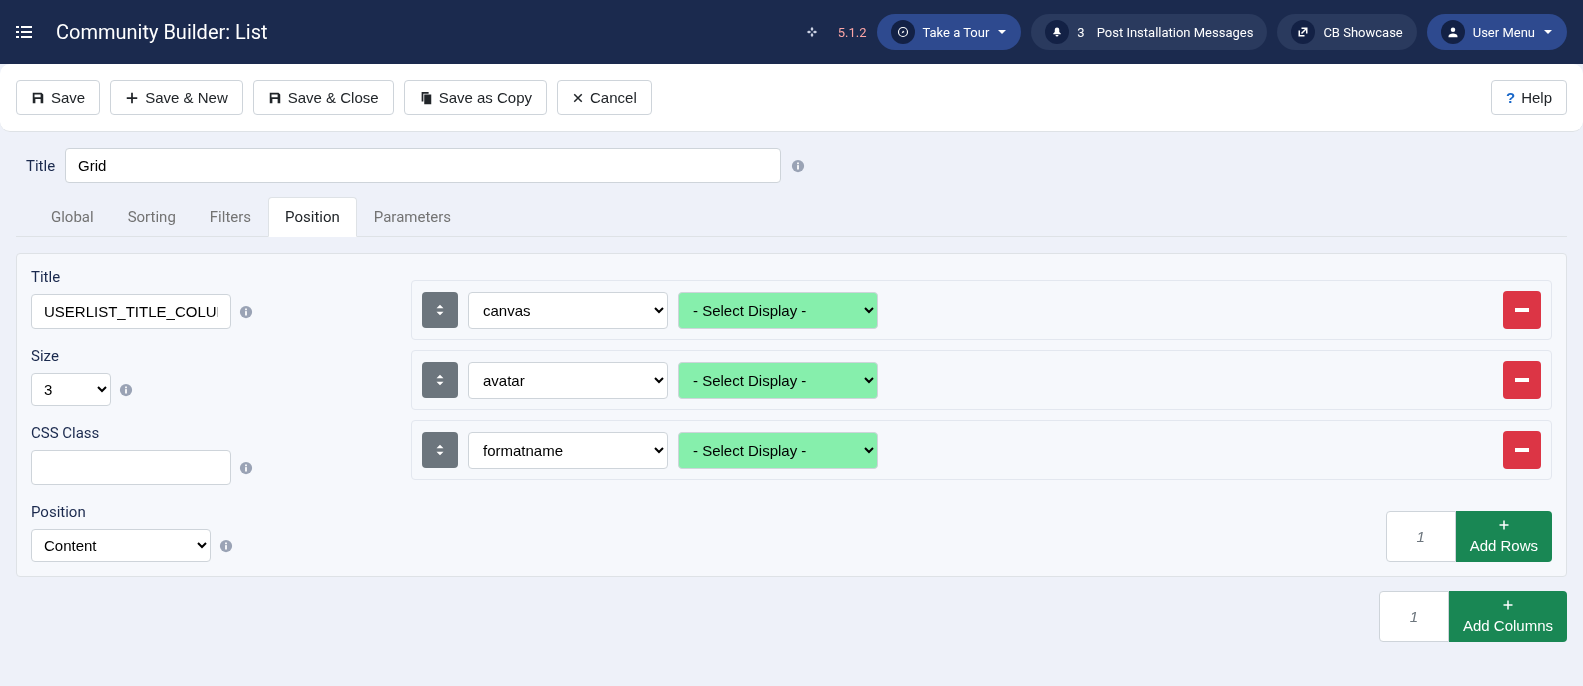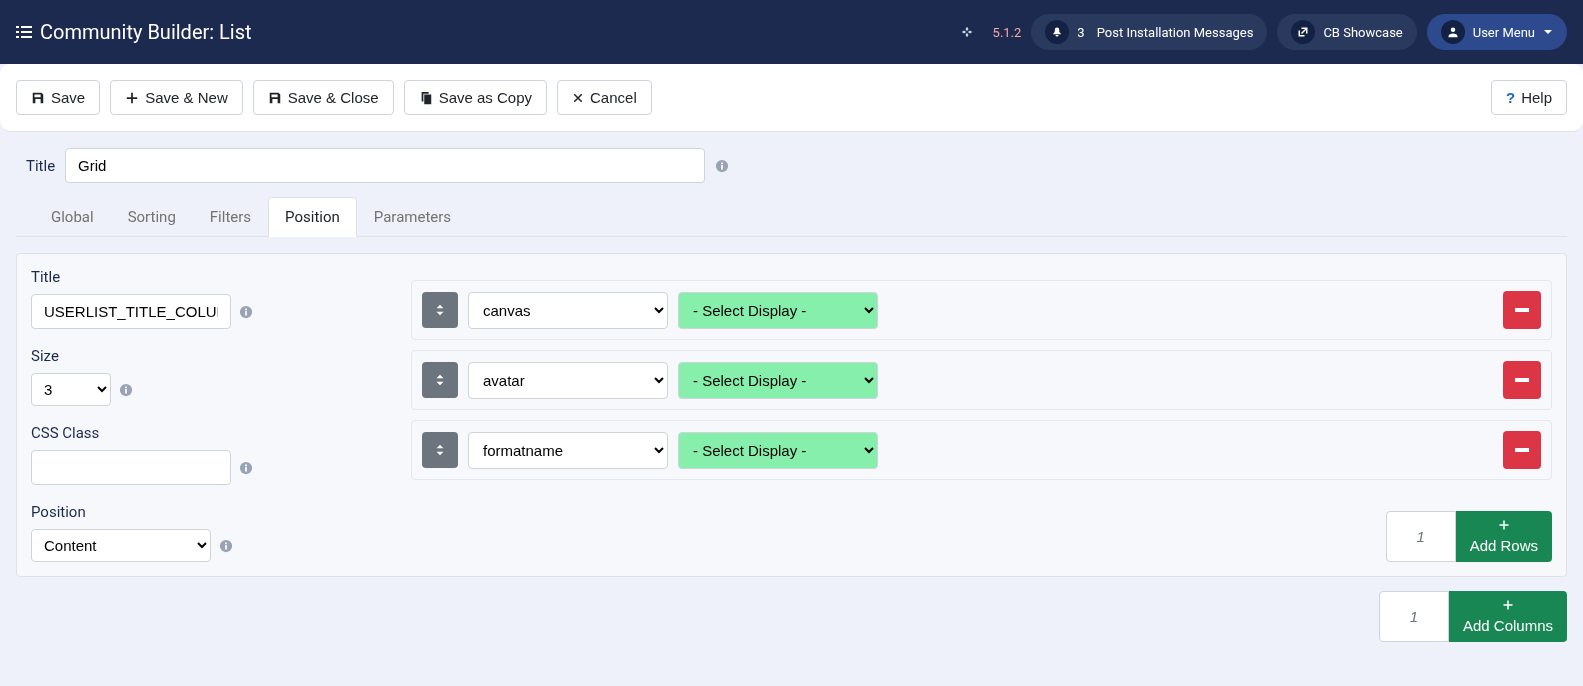--- a/index.html
+++ b/index.html
@@ -14,21 +14,21 @@
   background: #1b2a4e;
   color: #fff;
   display: flex;
   align-items: center;
   padding: 0 16px;
   height: 64px;
 }
 .topbar-left {
   display: flex;
   align-items: center;
-  gap: 8px;
+  gap: 24px;
   font-size: 20px;
   font-weight: 400;
 }
 .topbar-right {
   margin-left: auto;
   display: flex;
   align-items: center;
   gap: 10px;
 }
 .version {
@@ -95,21 +95,21 @@
   margin-bottom: 14px;
 }
 .title-row label { color:#1b2a4e; font-size:15px; padding-left:10px; }
 .form-control {
   border: 1px solid #ced4da;
   border-radius: 4px;
   background: #fff;
   padding: 8px 12px;
   font-size: 15px;
 }
-.title-input { width: 640px; }
+.title-input { width: 716px; }
 
 .tabs {
   display: flex;
   border-bottom: 1px solid #dee2e6;
   padding-left: 18px;
   gap: 0;
 }
 .tab {
   padding: 10px 16px;
   font-size: 15px;
@@ -270,20 +270,34 @@
   </div>
   <div class="topbar-right">
     <span class="version">
       <span>
         <svg width="12" height="12" viewBox="0 0 16 16" fill="#cfd5e6">
             <path d="M8 1l2 3-2 3-2-3zM1 8l3-2 3 2-3 2zM15 8l-3-2-3 2 3 2zM8 15l-2-3 2-3 2 3z"></path>
           </svg>
       </span>
       <span>5.1.2</span>
     </span>
+    <div class="pill highlight">
+      <span class="circ-icon">
+        <svg width="12" height="12" viewBox="0 0 16 16" fill="#fff">
+            <circle cx="8" cy="8" r="6" fill="none" stroke="#fff" stroke-width="1.5"></circle>
+            <path d="M6 10l4-2-2-2z"></path>
+          </svg>
+      </span>
+      <span>Take a Tour</span>
+      <span>
+        <svg width="10" height="10" viewBox="0 0 10 10" fill="#fff">
+            <path d="M1 3l4 4 4-4z"></path>
+          </svg>
+      </span>
+    </div>
     <div class="pill">
       <span class="circ-icon">
         <svg width="12" height="12" viewBox="0 0 16 16" fill="#fff">
             <path d="M8 2a3 3 0 00-3 3v3l-2 2v1h10v-1l-2-2V5a3 3 0 00-3-3zM6 12a2 2 0 004 0z"></path>
           </svg>
       </span>
       <span>3</span>
       <span style="margin-left:4px;">Post Installation Messages</span>
     </div>
     <div class="pill">

